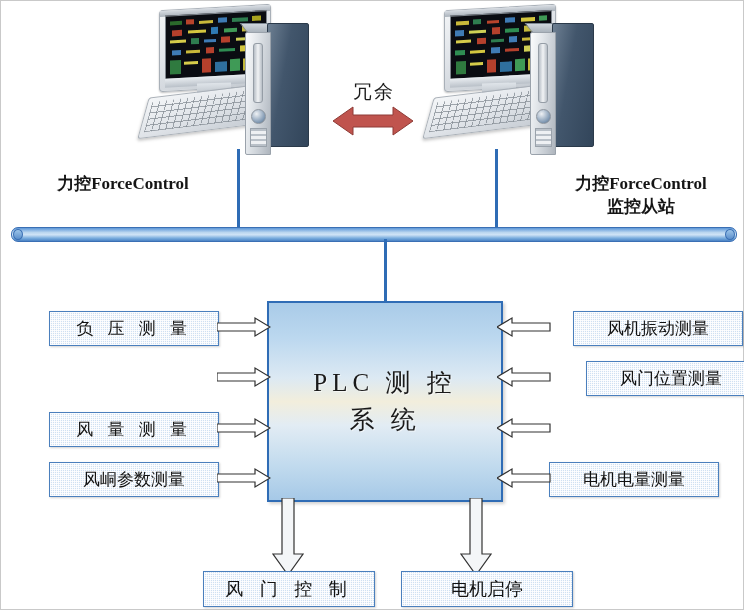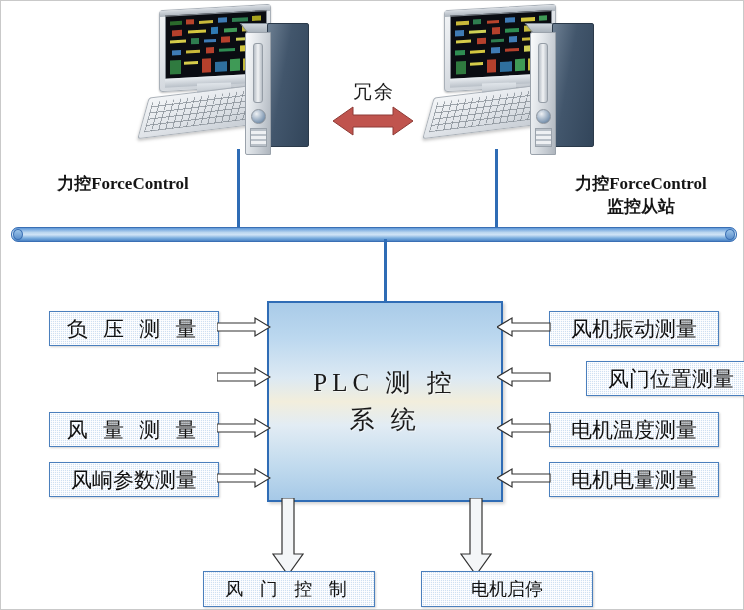--- a/index.html
+++ b/index.html
@@ -153,21 +153,21 @@
     position:absolute;width:168px;height:33px;
     border:1px solid #4a7fbd;
     background-color:#cfe0f2;
     background-image:
       repeating-linear-gradient(0deg,rgba(255,255,255,.85) 0 1px,transparent 1px 2px),
       repeating-linear-gradient(90deg,rgba(255,255,255,.85) 0 1px,transparent 1px 2px);
     display:flex;align-items:center;justify-content:center;
     box-shadow:1px 1px 2px rgba(0,0,0,.18);
   }
   .sbox span{
-    font-size:21px;color:#111;white-space:nowrap;
+    font-size:17px;color:#111;white-space:nowrap;
     text-shadow:0.5px 0.5px 0 rgba(255,255,255,.6);
   }
   .sbox.sp span{letter-spacing:5px;}
 
   
   .bbox{
     position:absolute;width:170px;height:34px;
     border:1px solid #4a7fbd;
     background-color:#cfe0f2;
     background-image:
@@ -355,29 +355,26 @@
   <svg class="abs" style="left:216px;top:365px;" width="54" height="22" viewBox="0 0 54 22">
     <polygon points="0,7 38,7 38,2 53,11 38,20 38,15 0,15" fill="#ffffff" stroke="#333" stroke-width="1.2"></polygon>
   </svg>
   <svg class="abs" style="left:216px;top:416px;" width="54" height="22" viewBox="0 0 54 22">
     <polygon points="0,7 38,7 38,2 53,11 38,20 38,15 0,15" fill="#ffffff" stroke="#333" stroke-width="1.2"></polygon>
   </svg>
   <svg class="abs" style="left:216px;top:466px;" width="54" height="22" viewBox="0 0 54 22">
     <polygon points="0,7 38,7 38,2 53,11 38,20 38,15 0,15" fill="#ffffff" stroke="#333" stroke-width="1.2"></polygon>
   </svg>
 
-  <div class="sbox" style="left:548px;top:310px;align-items:center;">
+  <div class="sbox" style="left:572px;top:310px;align-items:center;">
     <span>风机振动测量</span>
   </div>
   <div class="sbox" style="left:548px;top:360px;margin-left:37px;">
     <span>风门位置测量</span>
   </div>
-  <div class="sbox" style="left:548px;top:411px;">
-    <span>电机温度测量</span>
-  </div>
   <div class="sbox" style="left:548px;top:461px;">
     <span>电机电量测量</span>
   </div>
 
   <svg class="abs" style="left:496px;top:315px;" width="54" height="22" viewBox="0 0 54 22">
     <polygon points="53,7 15,7 15,2 0,11 15,20 15,15 53,15" fill="#ffffff" stroke="#333" stroke-width="1.2"></polygon>
   </svg>
   <svg class="abs" style="left:496px;top:365px;" width="54" height="22" viewBox="0 0 54 22">
     <polygon points="53,7 15,7 15,2 0,11 15,20 15,15 53,15" fill="#ffffff" stroke="#333" stroke-width="1.2"></polygon>
   </svg>
@@ -391,17 +388,17 @@
   <svg class="abs" style="left:271px;top:497px;" width="32" height="78" viewBox="0 0 32 78">
     <polygon points="10,0 22,0 22,56 31,56 16,77 1,56 10,56" fill="#f4f6f8" stroke="#333" stroke-width="1.2"></polygon>
   </svg>
   <svg class="abs" style="left:459px;top:497px;" width="32" height="78" viewBox="0 0 32 78">
     <polygon points="10,0 22,0 22,56 31,56 16,77 1,56 10,56" fill="#f4f6f8" stroke="#333" stroke-width="1.2"></polygon>
   </svg>
 
   <div class="bbox sp" style="left:202px;top:570px;">
     <span>风 门 控 制</span>
   </div>
-  <div class="bbox" style="left:400px;top:570px;margin-left:20px;">
+  <div class="bbox" style="left:400px;top:570px;">
     <span>电机启停</span>
   </div>
 
 </div>
 
 </body></html>

